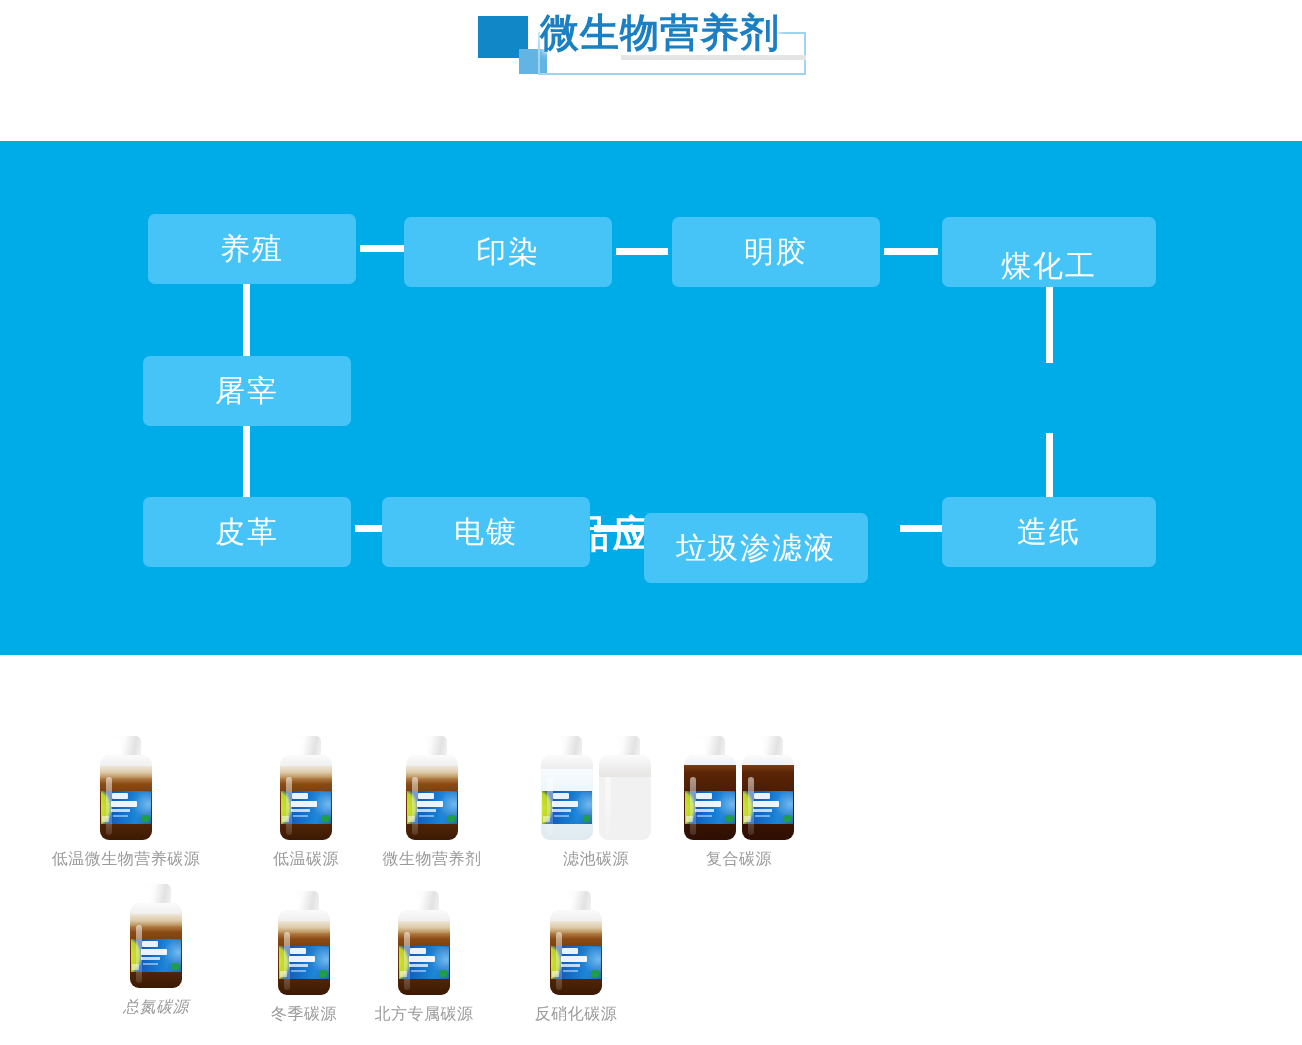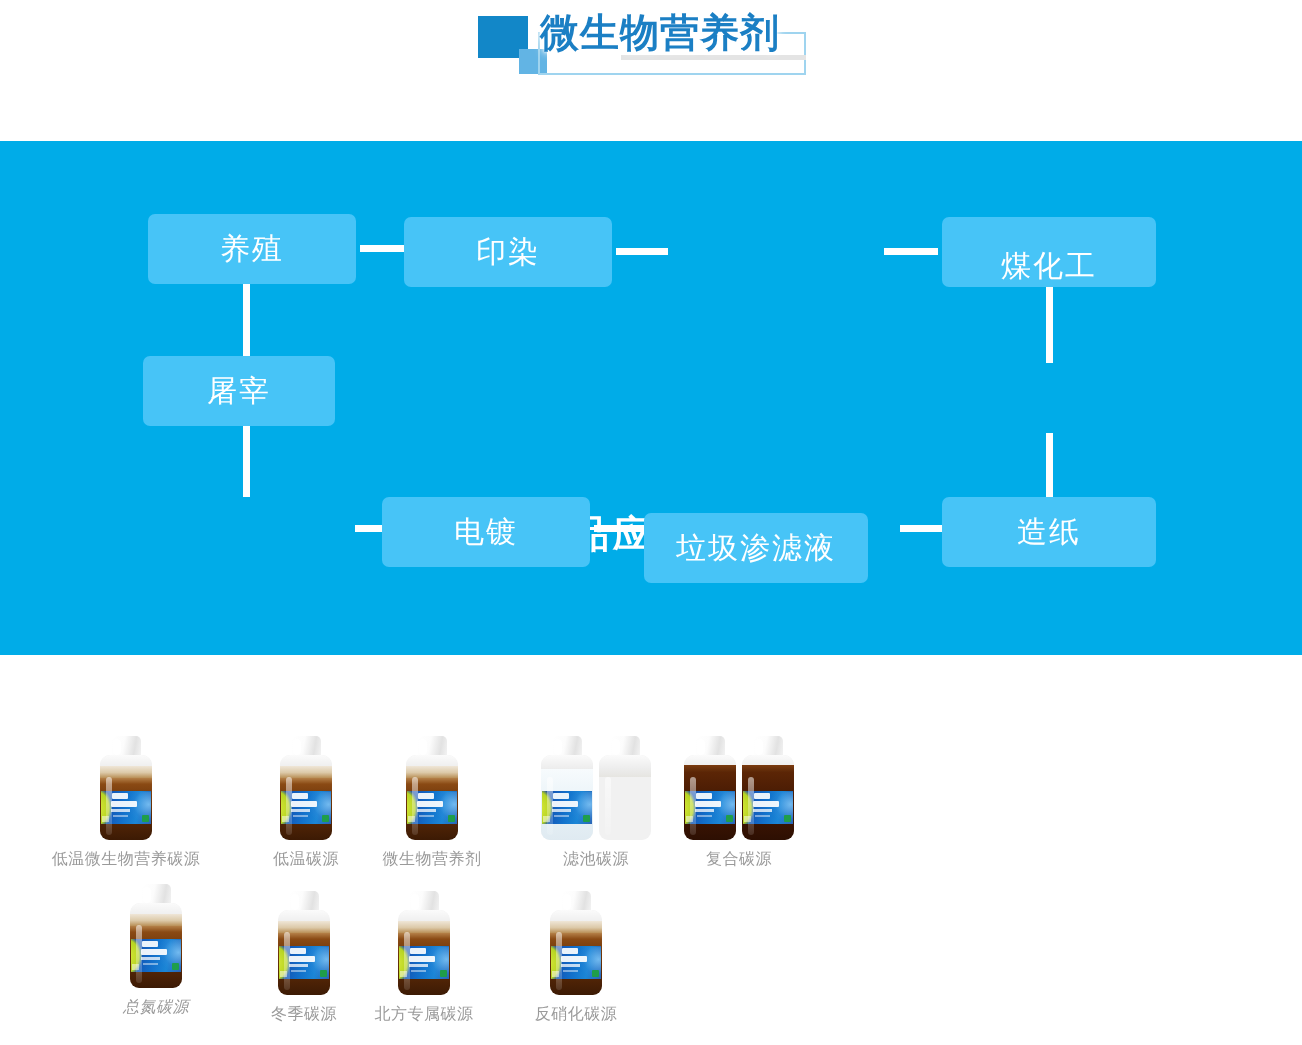--- a/index.html
+++ b/index.html
@@ -299,25 +299,31 @@
         <div class="conn" style="left: 1046px; top: 292px; width: 7px; height: 64px;"></div>
         <div class="conn" style="left: 355px; top: 384px; width: 27px; height: 7px;"></div>
         <div class="conn" style="left: 594px; top: 384px; width: 50px; height: 7px;"></div>
         <div class="conn" style="left: 900px; top: 384px; width: 42px; height: 7px;"></div>
         <div class="node" style="left: 148px; top: 73px; width: 208px; height: 70px;">
           <span>养殖</span>
         </div>
         <div class="node" style="left: 404px; top: 76px; width: 208px; height: 70px;">
           <span>印染</span>
         </div>
+        <div class="node" style="left: 672px; top: 76px; width: 208px; height: 70px;">
+          <span>明胶</span>
+        </div>
         <div class="node" style="left: 942px; top: 76px; width: 214px; height: 70px; align-items: flex-end;">
           <span>煤化工</span>
         </div>
-        <div class="node" style="left: 143px; top: 215px; width: 192px; height: 70px;">
+        <div class="node" style="left: 143px; top: 215px; width: 208px; height: 70px;">
           <span>屠宰</span>
+        </div>
+        <div class="node" style="left: 143px; top: 356px; width: 208px; height: 70px;">
+          <span>皮革</span>
         </div>
         <div class="node" style="left: 382px; top: 356px; width: 208px; height: 70px;">
           <span>电镀</span>
         </div>
         <div class="node" style="left: 644px; top: 372px; width: 224px; height: 70px;">
           <span>垃圾渗滤液</span>
         </div>
         <div class="node" style="left: 942px; top: 356px; width: 214px; height: 70px;">
           <span>造纸</span>
         </div>

